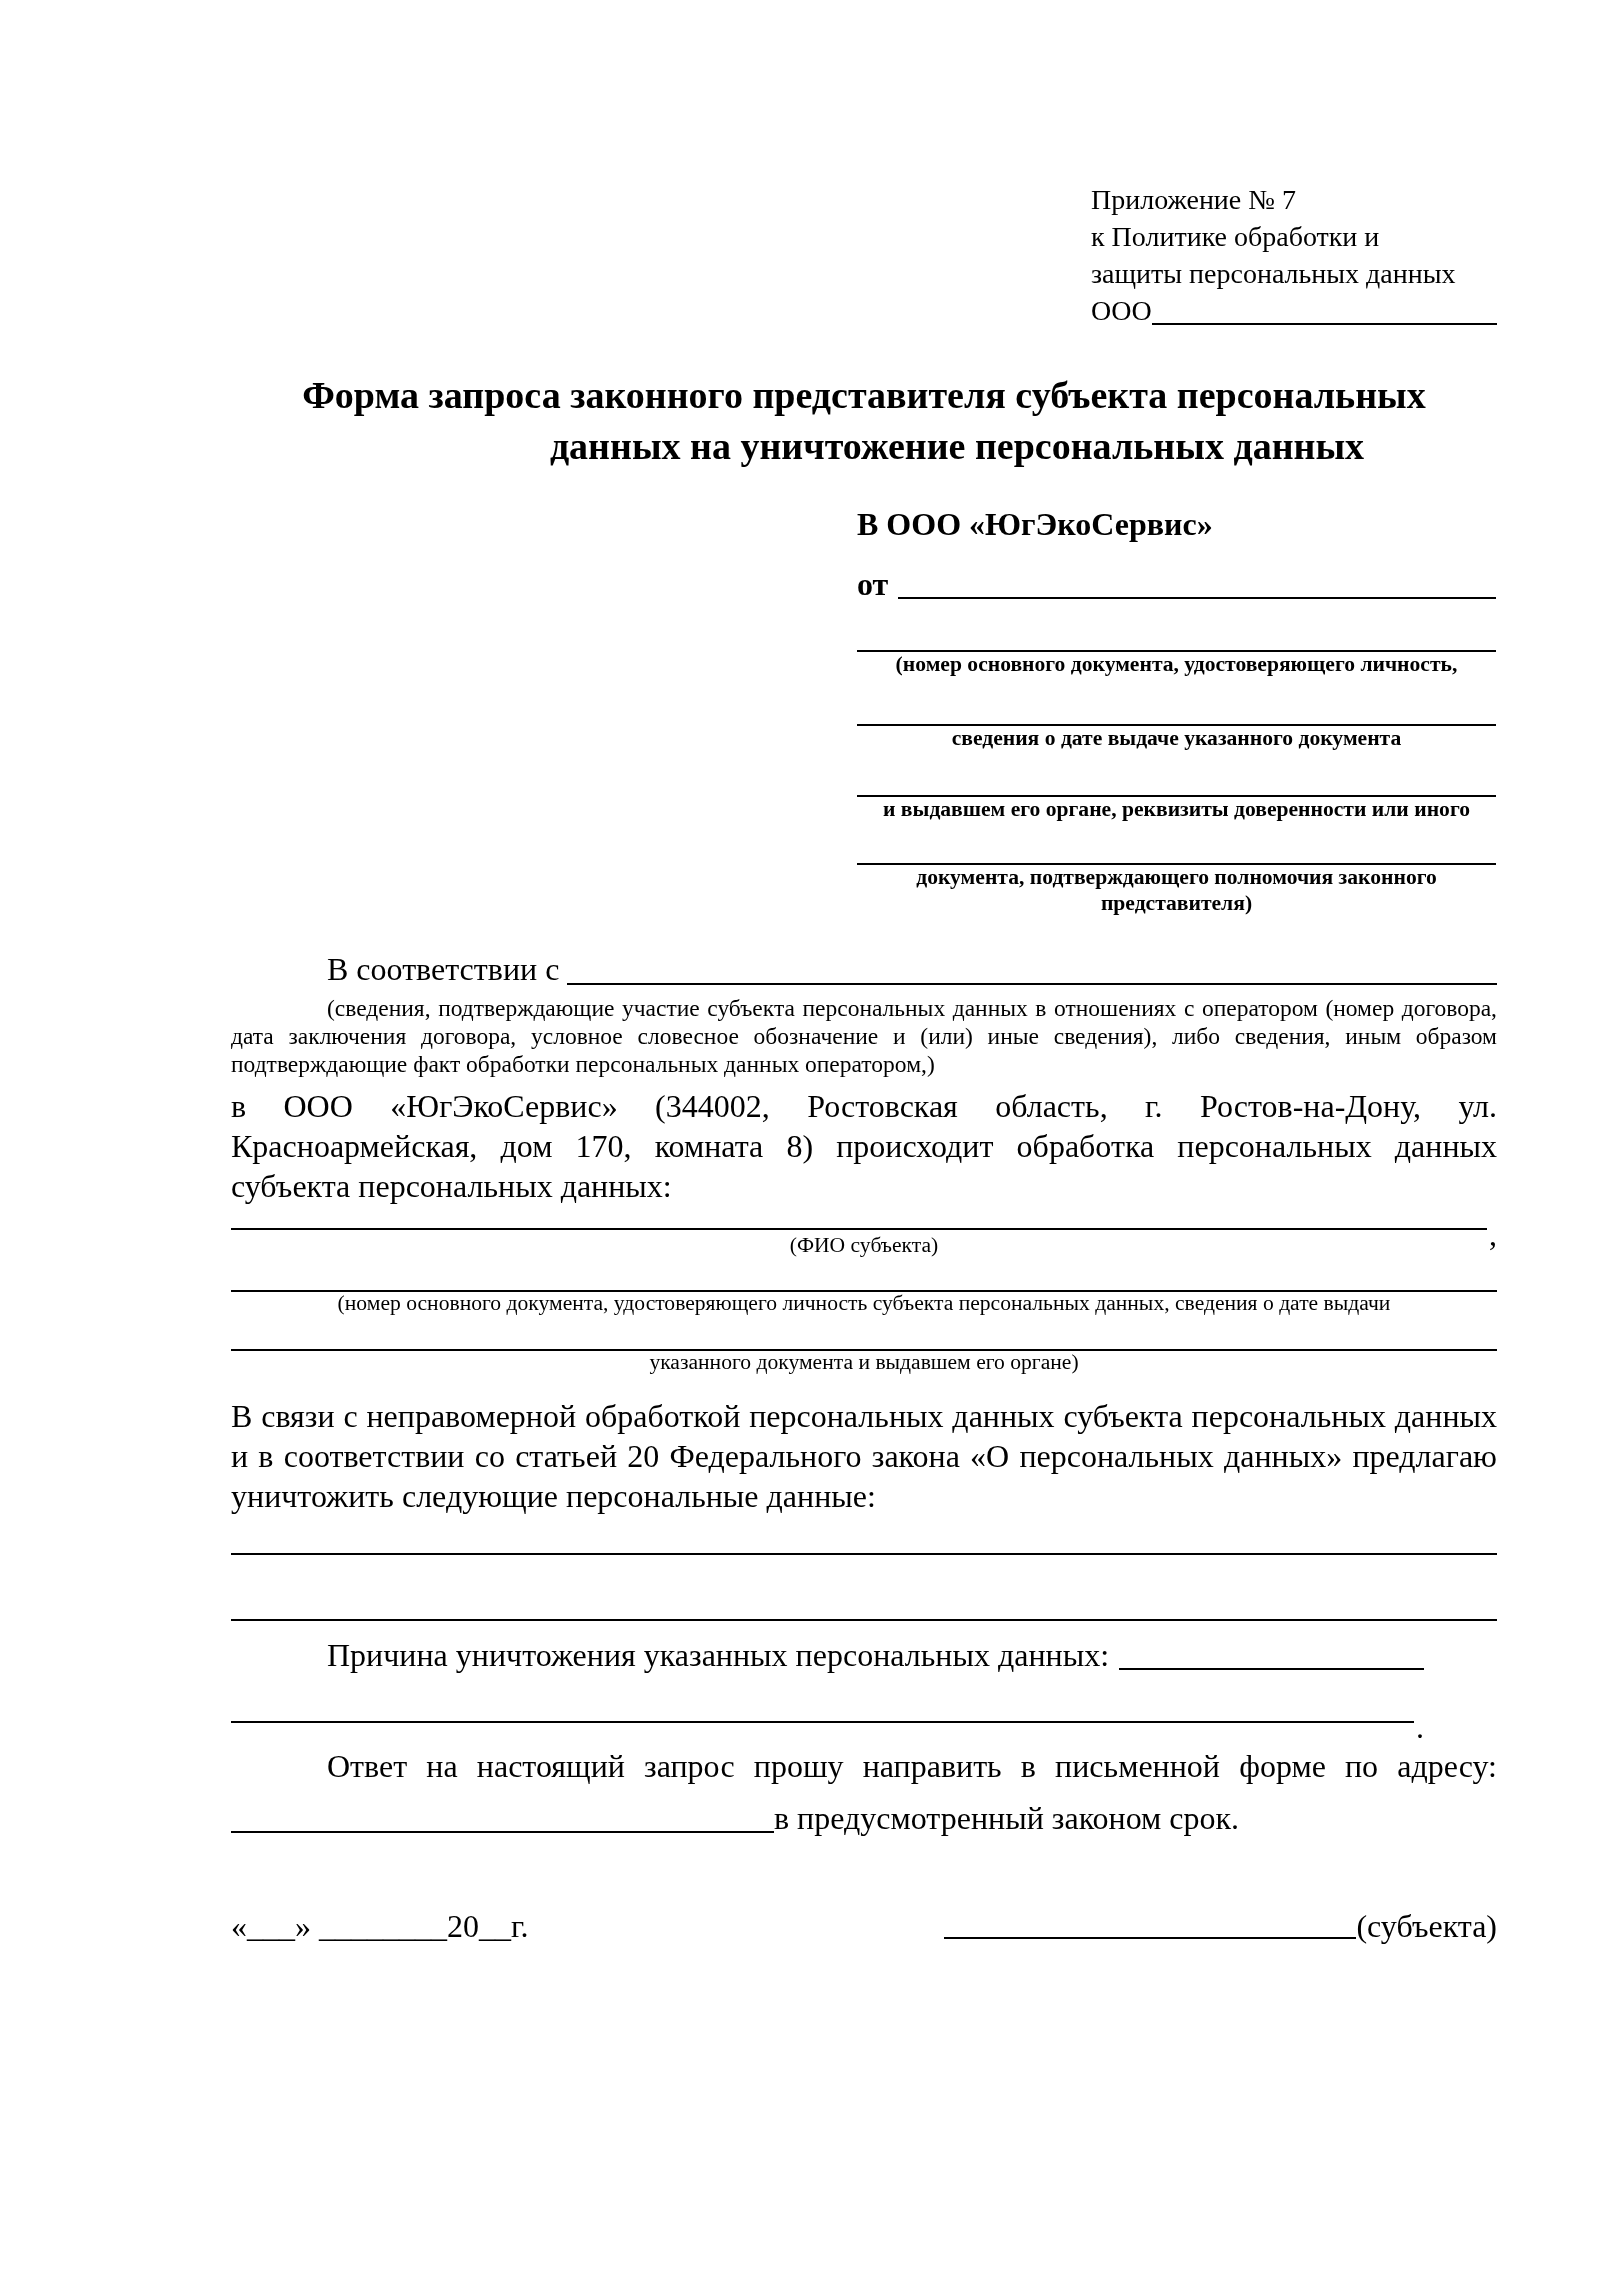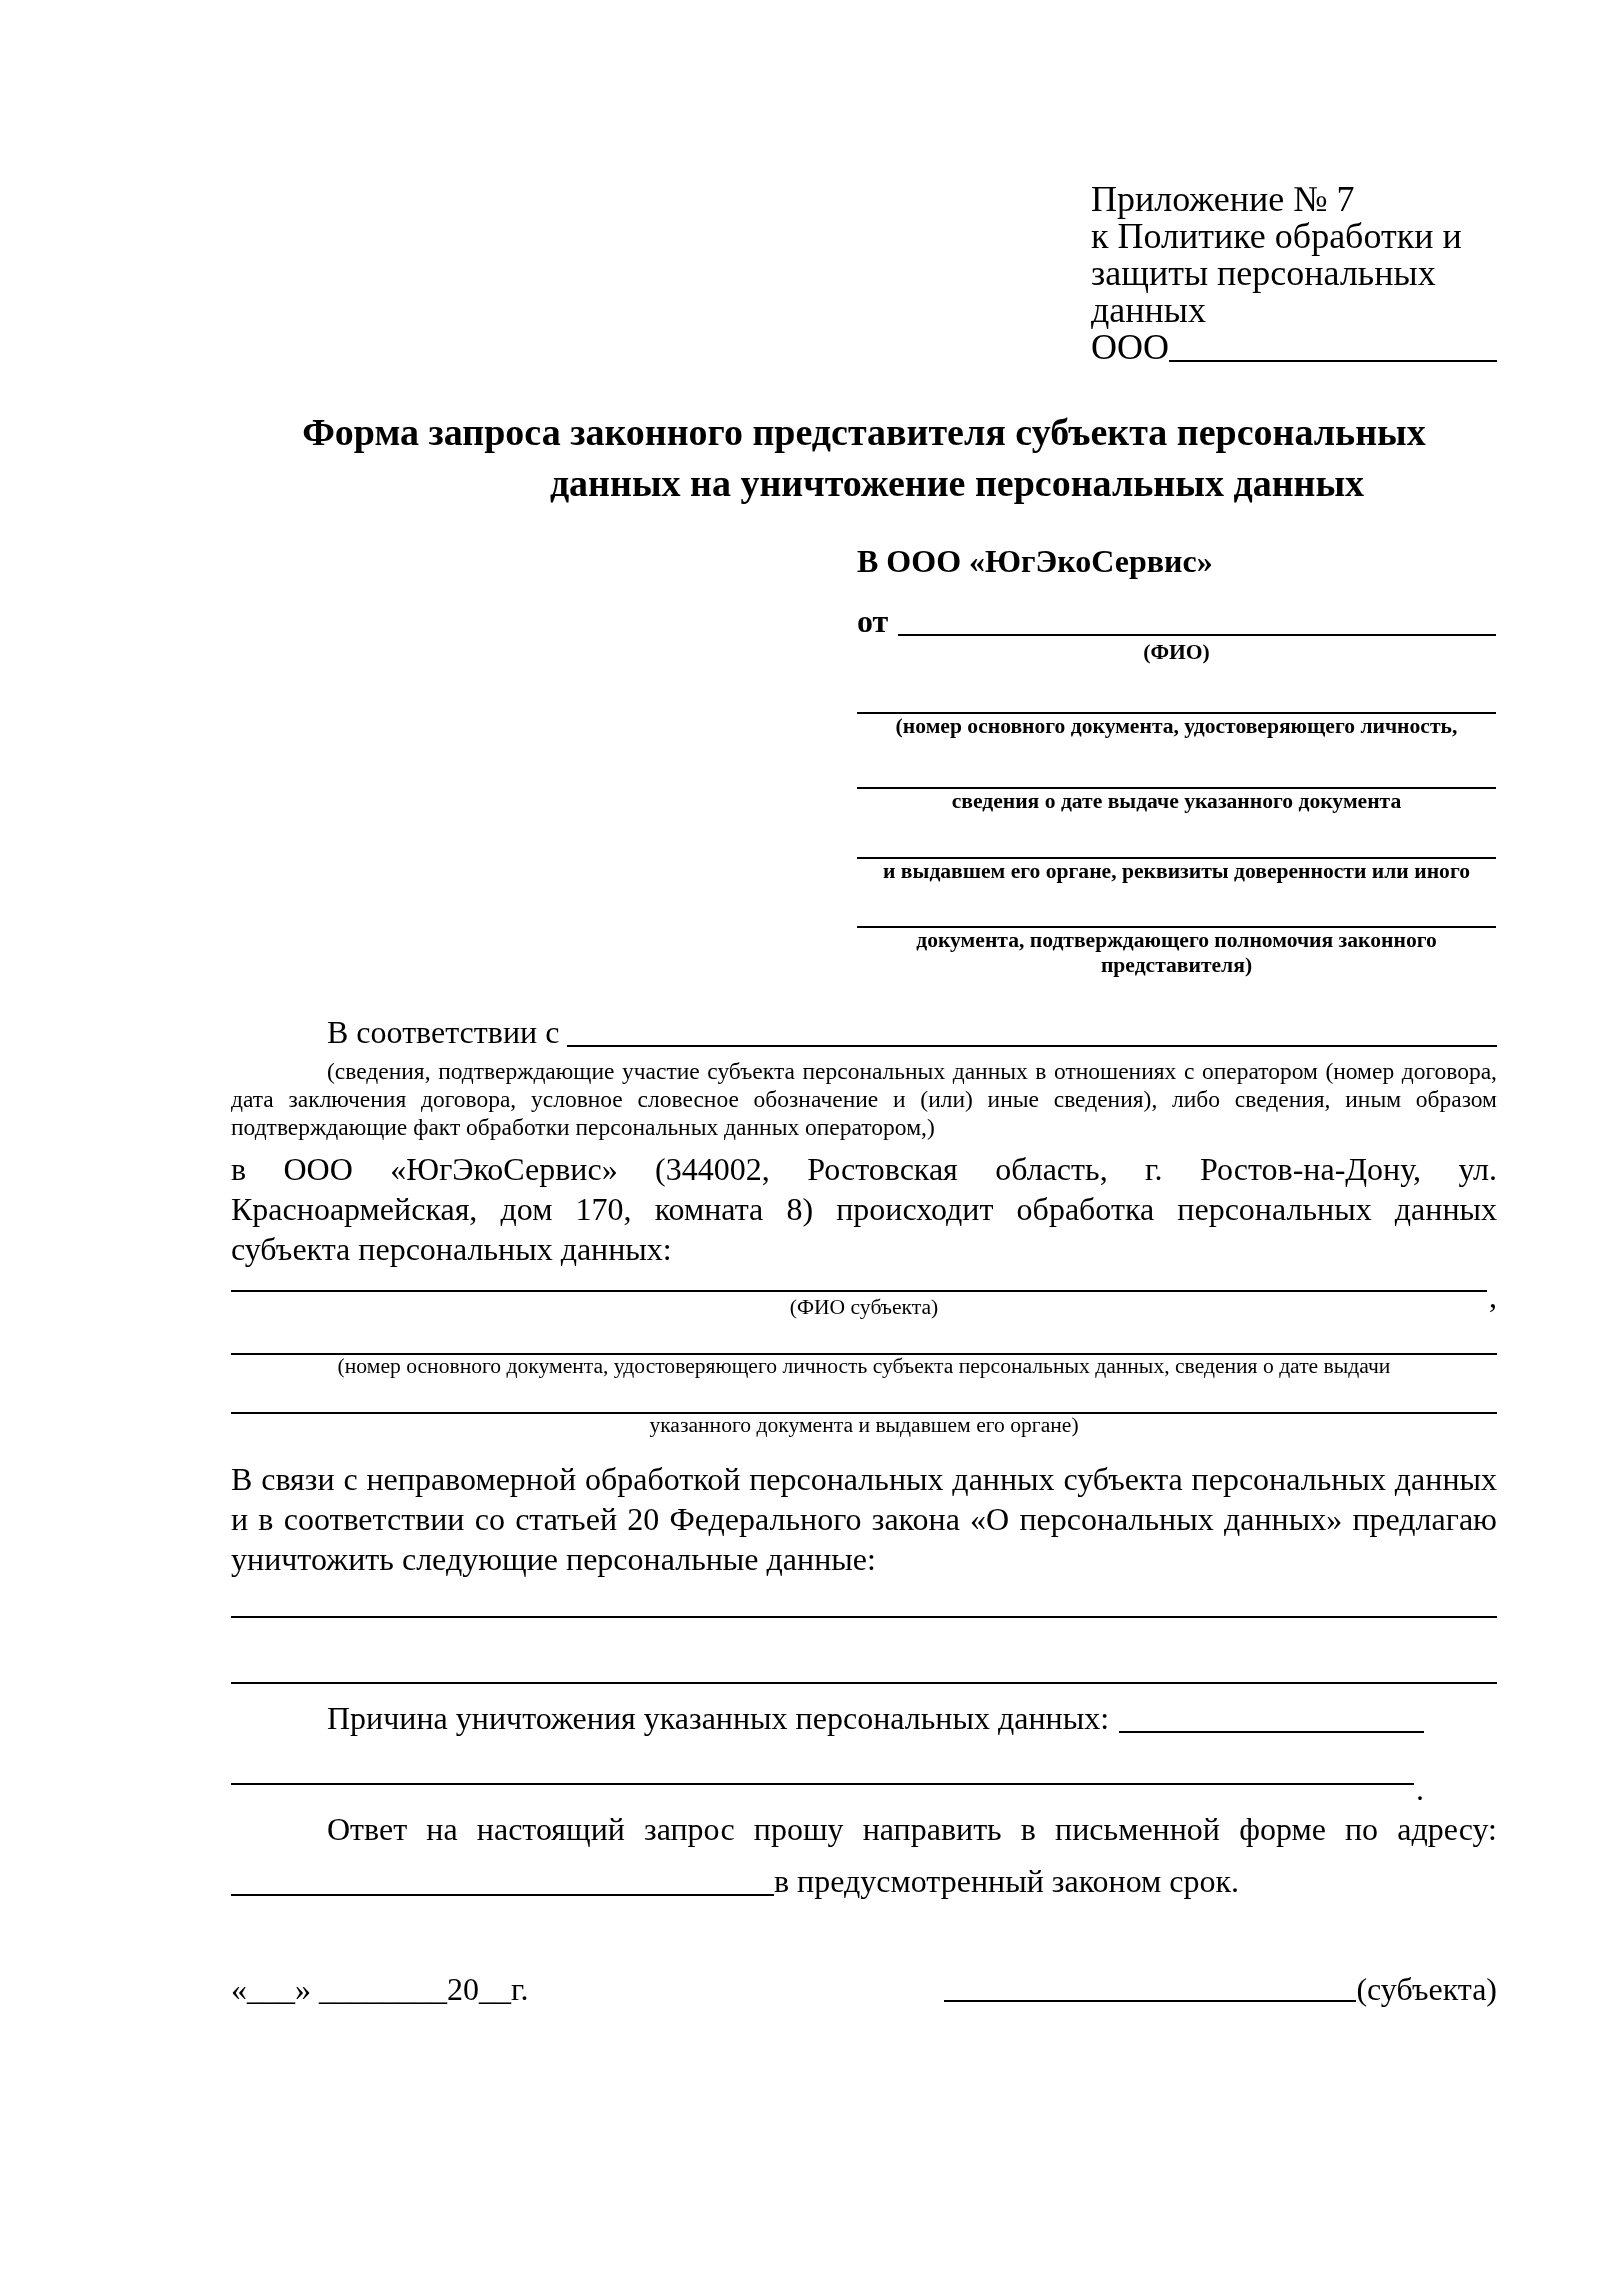--- a/index.html
+++ b/index.html
@@ -8,21 +8,21 @@
     width:1621px;height:2293px;
     background:#ffffff;
     color:#000;
     font-family:"Liberation Serif","DejaVu Serif",serif;
     font-size:32px;
     box-sizing:border-box;
     padding:181px 124px 0 231px;
     overflow:hidden;
   }
   
-  .applique{margin-left:860px;width:406px;font-size:36px;line-height:37px;}
+  .applique{margin-left:860px;width:406px;font-size:28px;line-height:37px;}
   .row{display:flex;align-items:flex-end;}
   .fill{flex:1;border-bottom:2.9px solid #000;margin-bottom:3.9px;}
   
   .title{margin-top:41px;font-weight:bold;font-size:38px;line-height:51px;text-align:center;}
   .title .l2{padding-left:186px;}
   
   .addressee{margin-left:626px;width:639px;font-weight:bold;}
   .addressee .to{margin-top:33px;line-height:39px;}
   .from-row{margin-top:25.5px;height:33px;justify-content:flex-end;}
   .from-row .label{margin-right:9.8px;}
@@ -75,21 +75,20 @@
     <div class="l1">Форма запроса законного представителя субъекта персональных</div>
     <div class="l2">данных на уничтожение персональных данных</div>
   </div>
 
   <div class="addressee">
     <div class="to">В ООО «ЮгЭкоСервис»</div>
     <div class="row from-row">
       <span class="label">от</span>
       <span class="fill"></span>
     </div>
-    <div class="caption">(ФИО)</div>
     <div class="addr-fill g1"></div>
     <div class="caption">(номер основного документа, удостоверяющего личность,</div>
     <div class="addr-fill g2"></div>
     <div class="caption">сведения о дате выдаче указанного документа</div>
     <div class="addr-fill g3"></div>
     <div class="caption">и выдавшем его органе, реквизиты доверенности или иного</div>
     <div class="addr-fill g4"></div>
     <div class="caption">документа, подтверждающего полномочия законного представителя)</div>
   </div>
 

